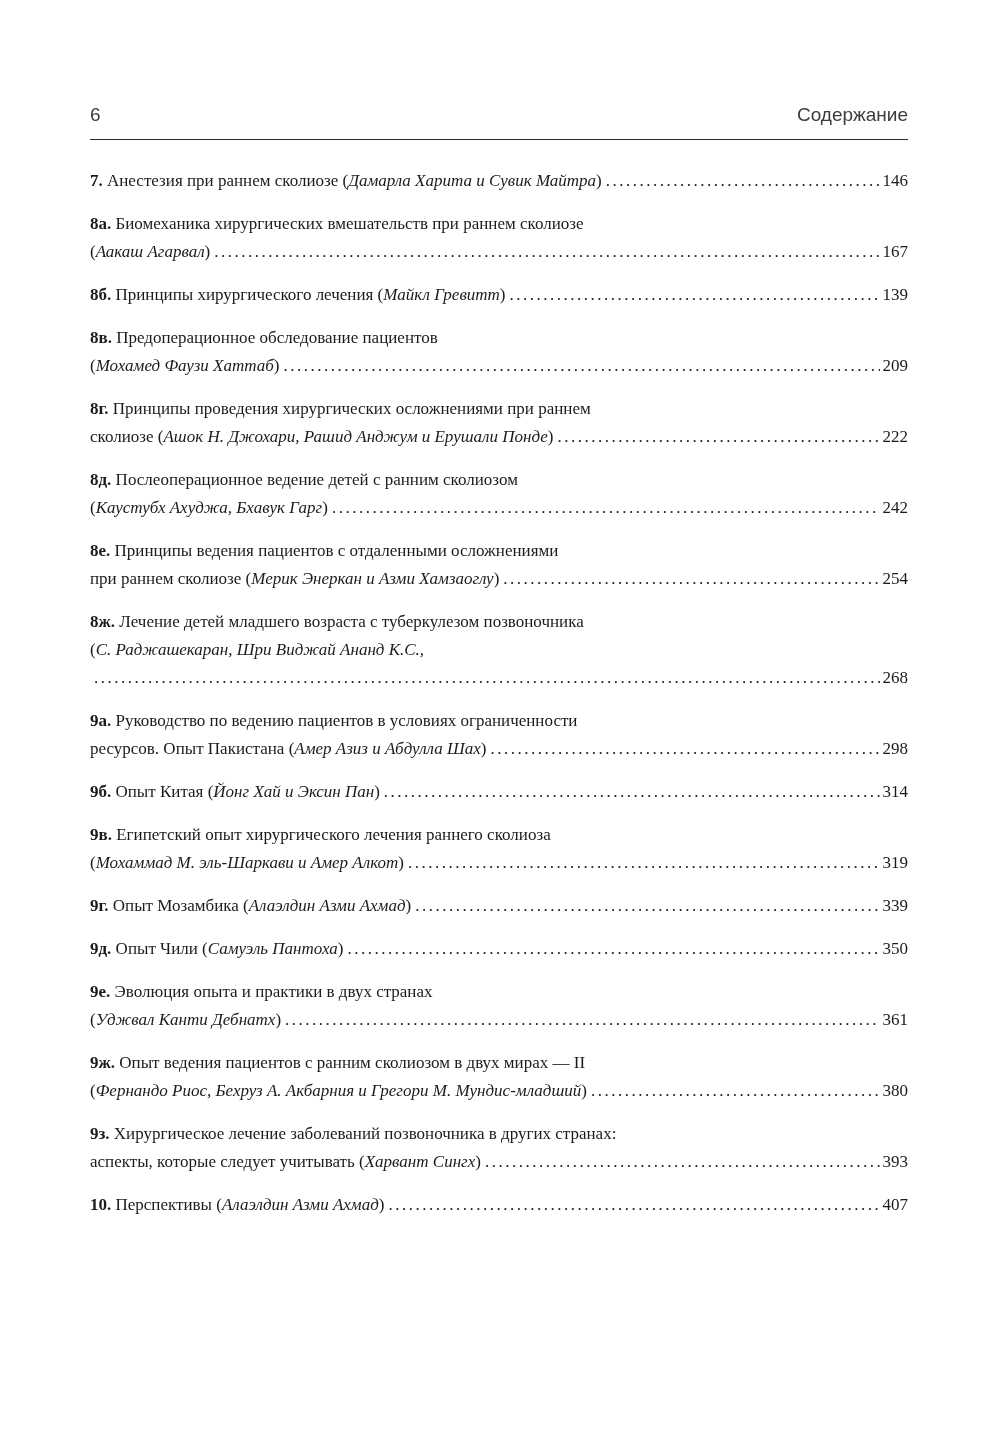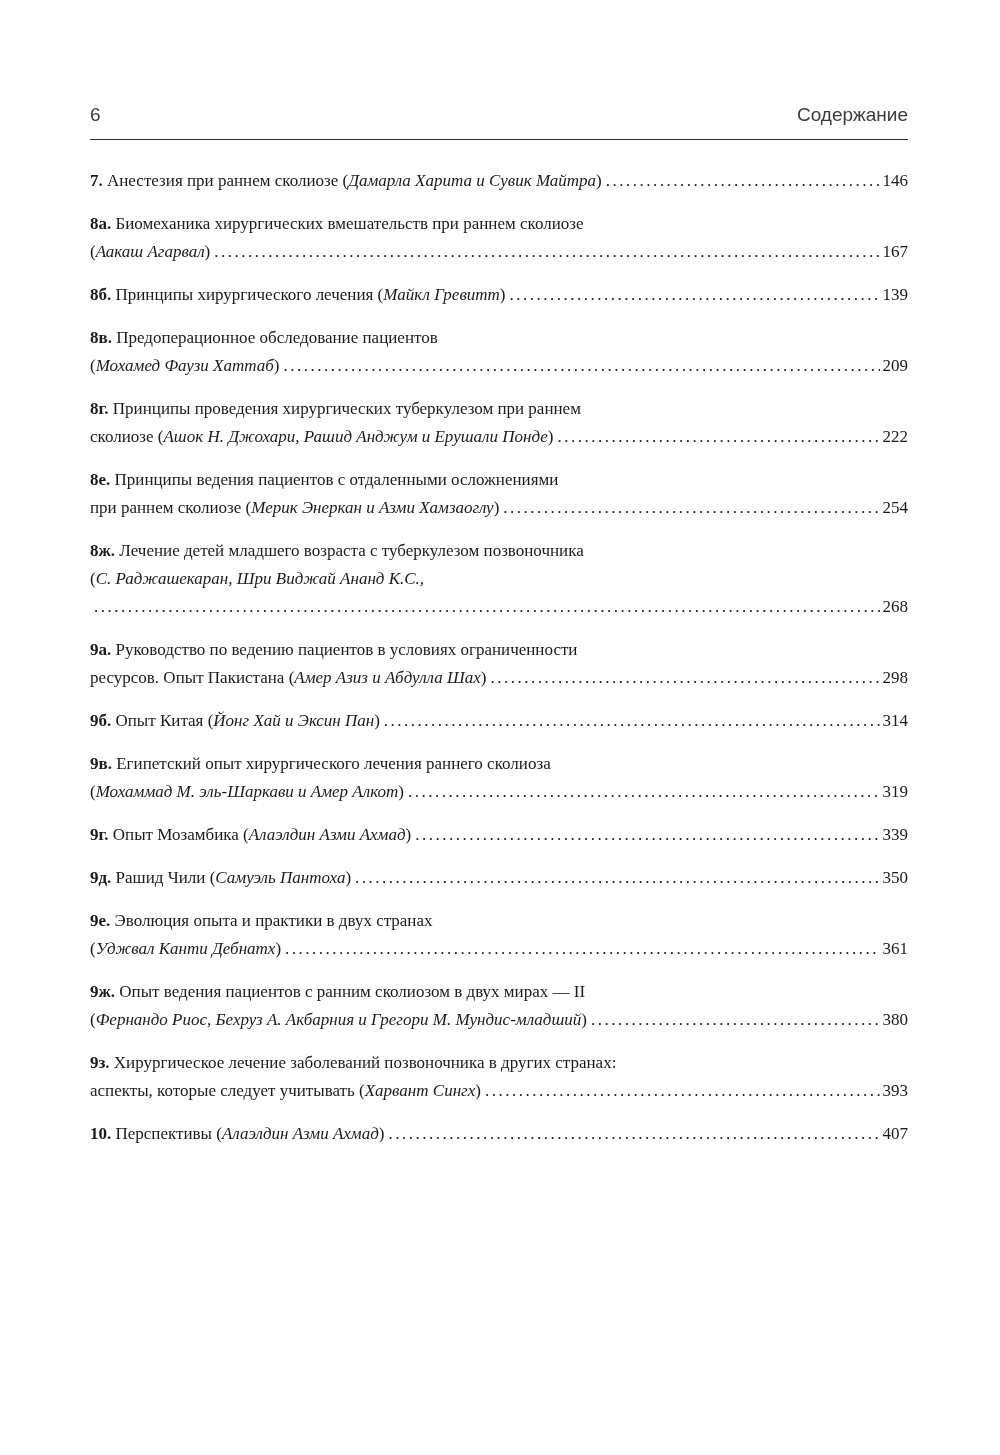--- a/index.html
+++ b/index.html
@@ -80,25 +80,33 @@
       </div>
       <div class="toc-entry">
         <div class="toc-line"><span class="toc-text"><strong>8в.</strong><span> Предоперационное обследование пациентов</span></span></div>
         <div class="toc-line last">
           <span class="toc-text"><span>(</span><em>Мохамед Фаузи Хаттаб</em><span>)</span></span>
           <span class="leader"></span>
           <span class="pagenum">209</span>
         </div>
       </div>
       <div class="toc-entry">
-        <div class="toc-line"><span class="toc-text"><strong>8г.</strong><span> Принципы проведения хирургических туберкулезом при раннем</span></span></div>
+        <div class="toc-line"><span class="toc-text"><strong>8г.</strong><span> Принципы проведения хирургических осложнениями при раннем</span></span></div>
         <div class="toc-line last">
           <span class="toc-text"><span>сколиозе (</span><em>Ашок Н. Джохари, Рашид Анджум и Ерушали Понде</em><span>)</span></span>
           <span class="leader"></span>
           <span class="pagenum">222</span>
+        </div>
+      </div>
+      <div class="toc-entry">
+        <div class="toc-line"><span class="toc-text"><strong>8д.</strong><span> Послеоперационное ведение детей с ранним сколиозом</span></span></div>
+        <div class="toc-line last">
+          <span class="toc-text"><span>(</span><em>Каустубх Ахуджа, Бхавук Гарг</em><span>)</span></span>
+          <span class="leader"></span>
+          <span class="pagenum">242</span>
         </div>
       </div>
       <div class="toc-entry">
         <div class="toc-line"><span class="toc-text"><strong>8е.</strong><span> Принципы ведения пациентов с отдаленными осложнениями</span></span></div>
         <div class="toc-line last">
           <span class="toc-text"><span>при раннем сколиозе (</span><em>Мерик Энеркан и Азми Хамзаоглу</em><span>)</span></span>
           <span class="leader"></span>
           <span class="pagenum">254</span>
         </div>
       </div>
@@ -135,21 +143,21 @@
       </div>
       <div class="toc-entry">
         <div class="toc-line last">
           <span class="toc-text"><strong>9г.</strong><span> Опыт Мозамбика (</span><em>Алаэлдин Азми Ахмад</em><span>)</span></span>
           <span class="leader"></span>
           <span class="pagenum">339</span>
         </div>
       </div>
       <div class="toc-entry">
         <div class="toc-line last">
-          <span class="toc-text"><strong>9д.</strong><span> Рашид Чили (</span><em>Самуэль Пантоха</em><span>)</span></span>
+          <span class="toc-text"><strong>9д.</strong><span> Опыт Чили (</span><em>Самуэль Пантоха</em><span>)</span></span>
           <span class="leader"></span>
           <span class="pagenum">350</span>
         </div>
       </div>
       <div class="toc-entry">
         <div class="toc-line"><span class="toc-text"><strong>9е.</strong><span> Эволюция опыта и практики в двух странах</span></span></div>
         <div class="toc-line last">
           <span class="toc-text"><span>(</span><em>Уджвал Канти Дебнатх</em><span>)</span></span>
           <span class="leader"></span>
           <span class="pagenum">361</span>

